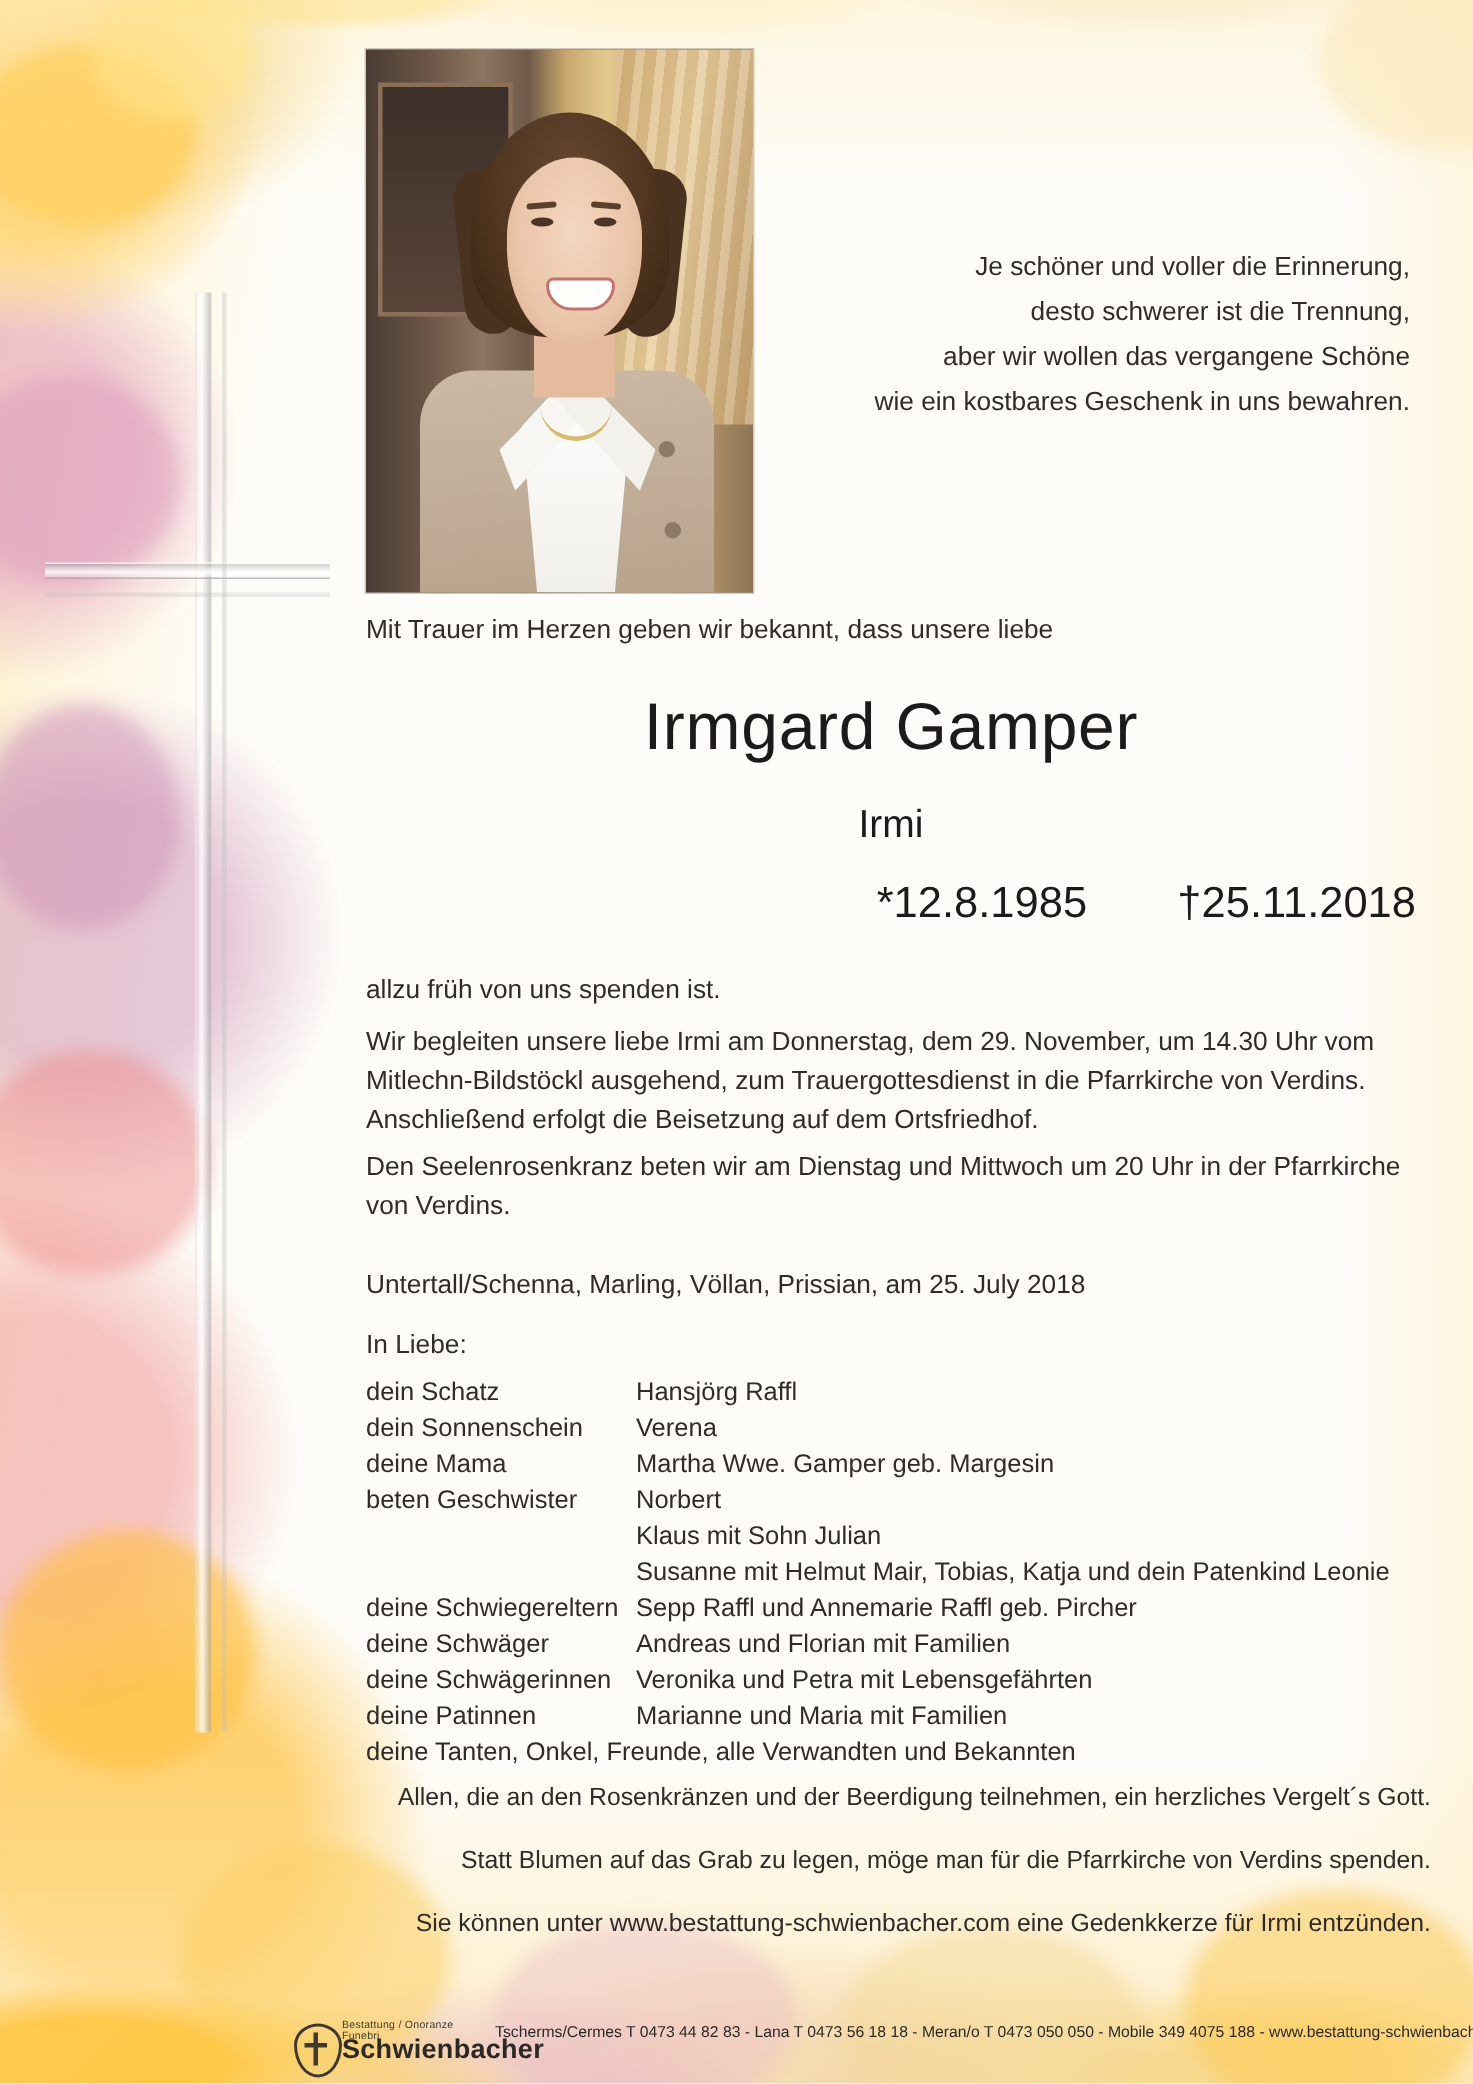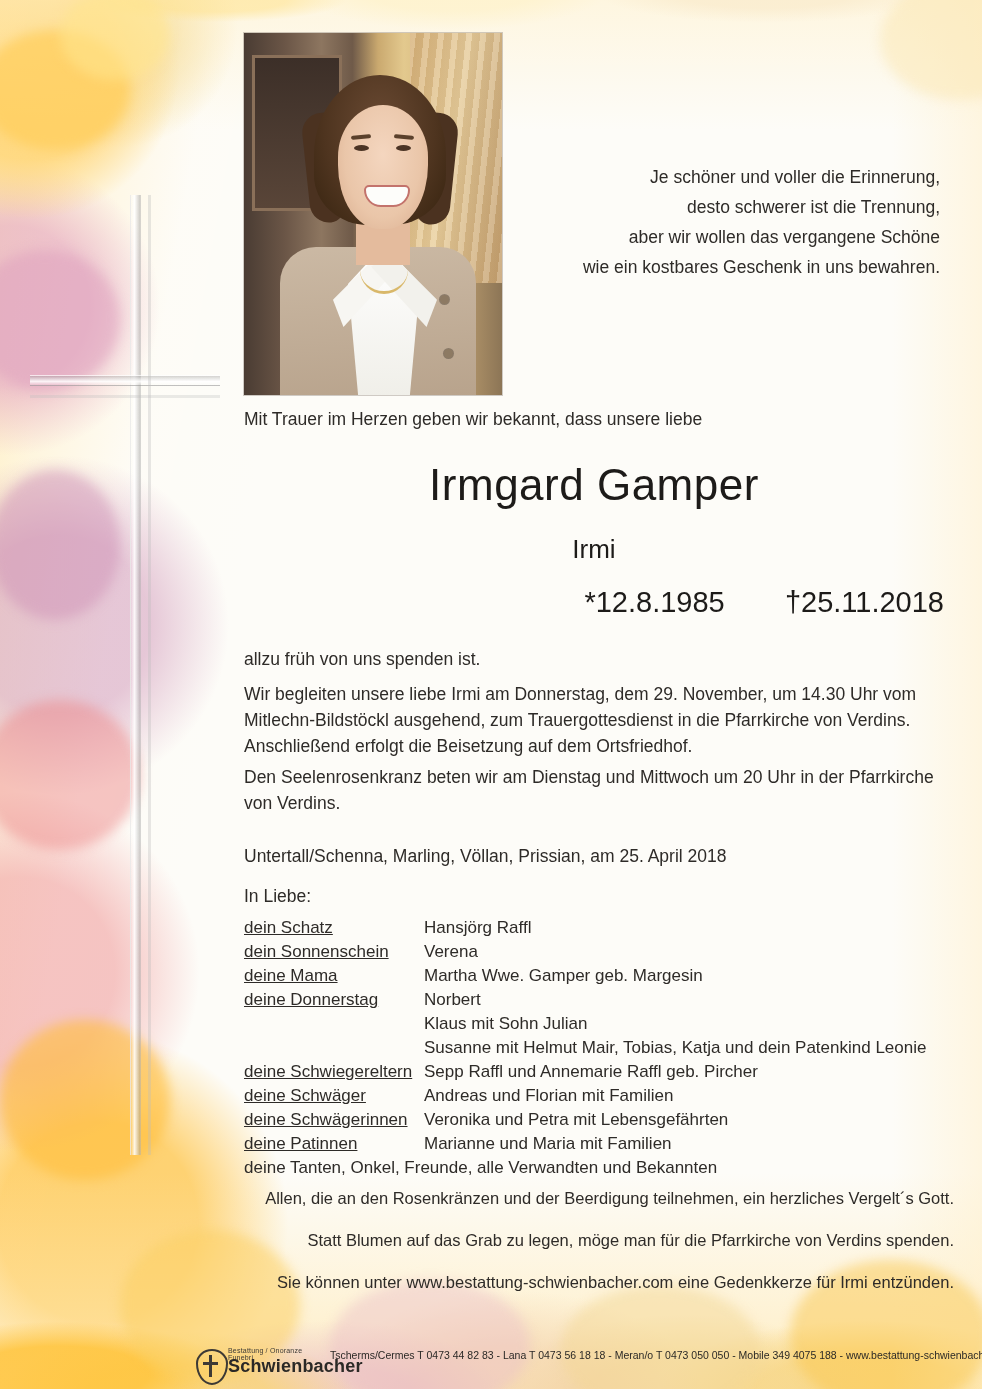--- a/index.html
+++ b/index.html
@@ -259,21 +259,21 @@
   .family {
     position: absolute;
     left: 244px;
     top: 916px;
     width: 710px;
     font-size: 17px;
     line-height: 24px;
     color: #2e2b28;
   }
   .family-row { display: flex; }
-  .family-role { width: 180px; flex: 0 0 180px; text-decoration: underline; }
+  .family-role { width: 180px; flex: 0 0 180px; }
   .family-names { flex: 1; }
   .family-full { }
 
   .closing {
     position: absolute;
     left: 244px;
     width: 710px;
     text-align: right;
     font-size: 16.5px;
     line-height: 24px;
@@ -411,38 +411,38 @@
     <div>Wir begleiten unsere liebe Irmi am Donnerstag, dem 29. November, um 14.30 Uhr vom</div>
     <div>Mitlechn-Bildstöckl ausgehend, zum Trauergottesdienst in die Pfarrkirche von Verdins.</div>
     <div>Anschließend erfolgt die Beisetzung auf dem Ortsfriedhof.</div>
   </div>
 
   <div class="para p-rosary">
     <div>Den Seelenrosenkranz beten wir am Dienstag und Mittwoch um 20 Uhr in der Pfarrkirche</div>
     <div>von Verdins.</div>
   </div>
 
-  <div class="para p-place">Untertall/Schenna, Marling, Völlan, Prissian, am 25. April 2018</div>
+  <div class="para p-place">Untertall/Schenna, Marling, Völlan, Prissian, am 25. July 2018</div>
   <div class="para p-inlove">In Liebe:</div>
 
   <div class="family">
     <div class="family-row">
       <div class="family-role">dein Schatz</div>
       <div class="family-names">Hansjörg Raffl</div>
     </div>
     <div class="family-row">
       <div class="family-role">dein Sonnenschein</div>
       <div class="family-names">Verena</div>
     </div>
     <div class="family-row">
       <div class="family-role">deine Mama</div>
       <div class="family-names">Martha Wwe. Gamper geb. Margesin</div>
     </div>
     <div class="family-row">
-      <div class="family-role">deine Donnerstag</div>
+      <div class="family-role">beten Geschwister</div>
       <div class="family-names">Norbert</div>
     </div>
     <div class="family-row">
       <div class="family-role"></div>
       <div class="family-names">Klaus mit Sohn Julian</div>
     </div>
     <div class="family-row">
       <div class="family-role"></div>
       <div class="family-names">Susanne mit Helmut Mair, Tobias, Katja und dein Patenkind Leonie</div>
     </div>

